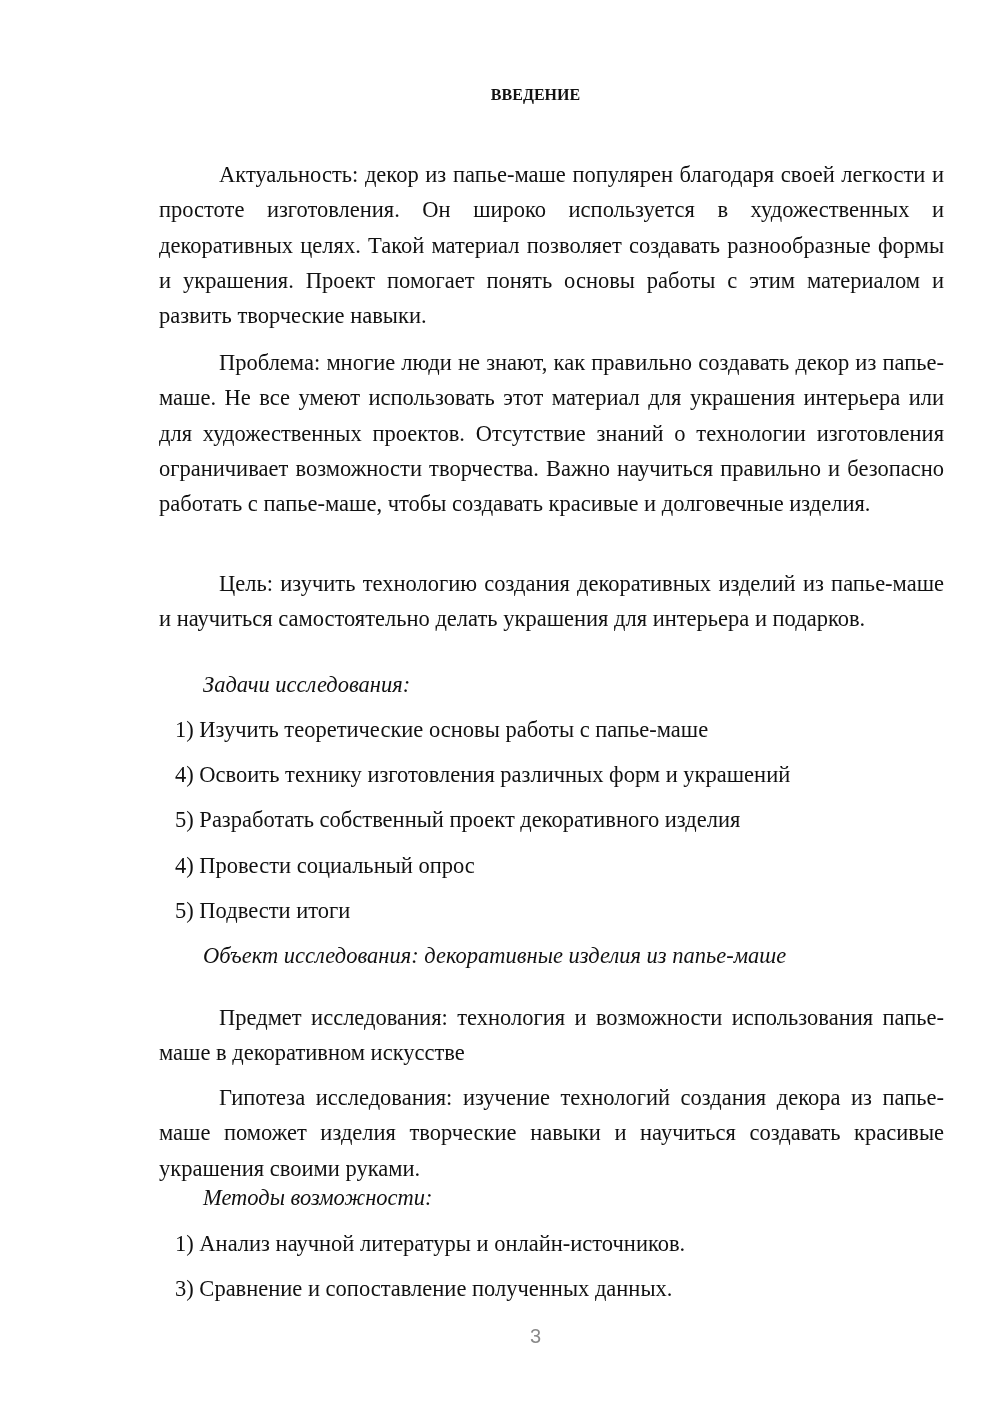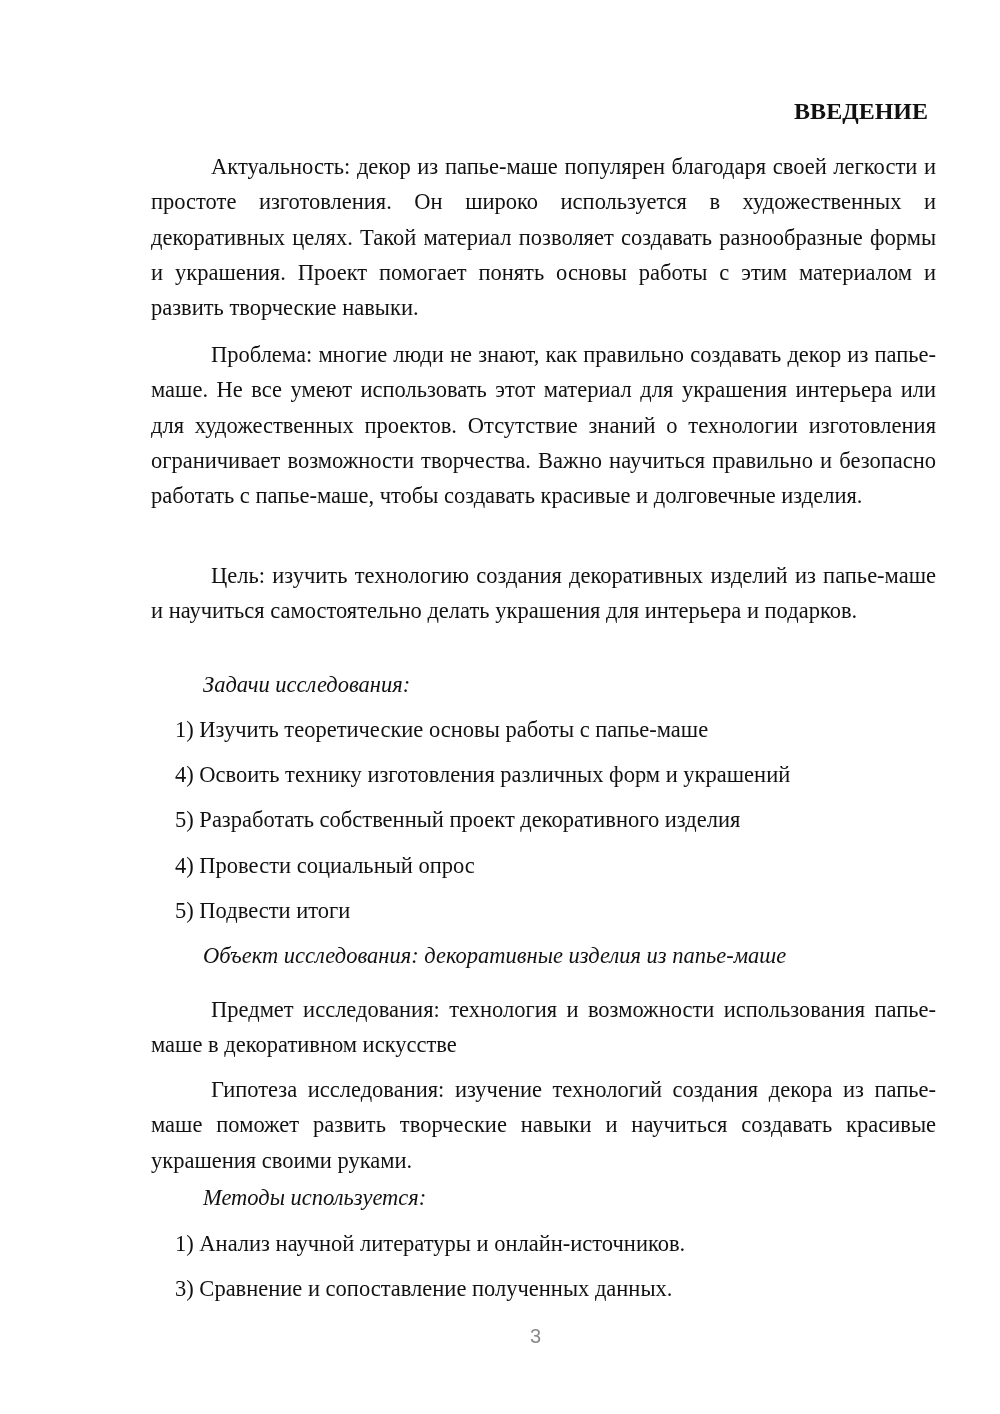--- a/index.html
+++ b/index.html
@@ -3,27 +3,27 @@
   <meta charset="utf-8">
   <style>
     html, body { margin: 0; padding: 0; background: #ffffff; }
     body { width: 1000px; height: 1414px; position: relative; overflow: hidden; }
     .page {
       position: absolute; left: 143px; top: 0; width: 785px;
       font-family: "Liberation Serif", serif;
       font-size: 22.5px; color: #111111;
     }
     .title {
-      position: absolute; top: 96px; left: 0; width: 785px;
-      text-align: right; font-weight: bold; font-size: 24px; line-height: 30px;
+      position: absolute; top: 80px; left: 0; width: 785px;
+      text-align: center; font-weight: bold; font-size: 16px; line-height: 30px;
     }
     .para {
       position: absolute; left: 0; width: 785px;
       text-align: justify; line-height: 35.3px; text-indent: 60px;
-      margin: 8px;
+      margin: 16px;
     }
     .line {
       position: absolute; left: 60px; line-height: 30px; white-space: nowrap; font-style: italic;
     }
     .num-item {
       position: absolute; left: 32px; line-height: 30px; white-space: nowrap;
     }
     .pagenum {
       position: absolute; top: 1325px; left: 0; width: 785px; text-align: center;
       font-family: "Liberation Sans", sans-serif;
@@ -49,23 +49,23 @@
     <div class="num-item" style="top:760px">4) Освоить технику изготовления различных форм и украшений</div>
     <div class="num-item" style="top:805px">5) Разработать собственный проект декоративного изделия</div>
     <div class="num-item" style="top:851px">4) Провести социальный опрос</div>
     <div class="num-item" style="top:896px">5) Подвести итоги</div>
   </div>
 
   <div class="line" style="top:941px">Объект исследования: декоративные изделия из папье-маше</div>
 
   <p class="para" style="top:984px">Предмет исследования: технология и возможности использования папье-маше в декоративном искусстве</p>
 
-  <p class="para" style="top:1064px">Гипотеза исследования: изучение технологий создания декора из папье-маше поможет развить творческие навыки и научиться создавать красивые украшения своими руками.</p>
+  <p class="para" style="top:1064px">Гипотеза исследования: изучение технологий создания декора из папье-маше поможет изделия творческие навыки и научиться создавать красивые украшения своими руками.</p>
 
-  <div class="line" style="top:1183px">Методы используется:</div>
+  <div class="line" style="top:1183px">Методы возможности:</div>
 
   <div>
     <div class="num-item" style="top:1229px">1) Анализ научной литературы и онлайн-источников.</div>
     <div class="num-item" style="top:1274px">3) Сравнение и сопоставление полученных данных.</div>
   </div>
 
   <div class="pagenum">3</div>
 </div>
 
 </body></html>

